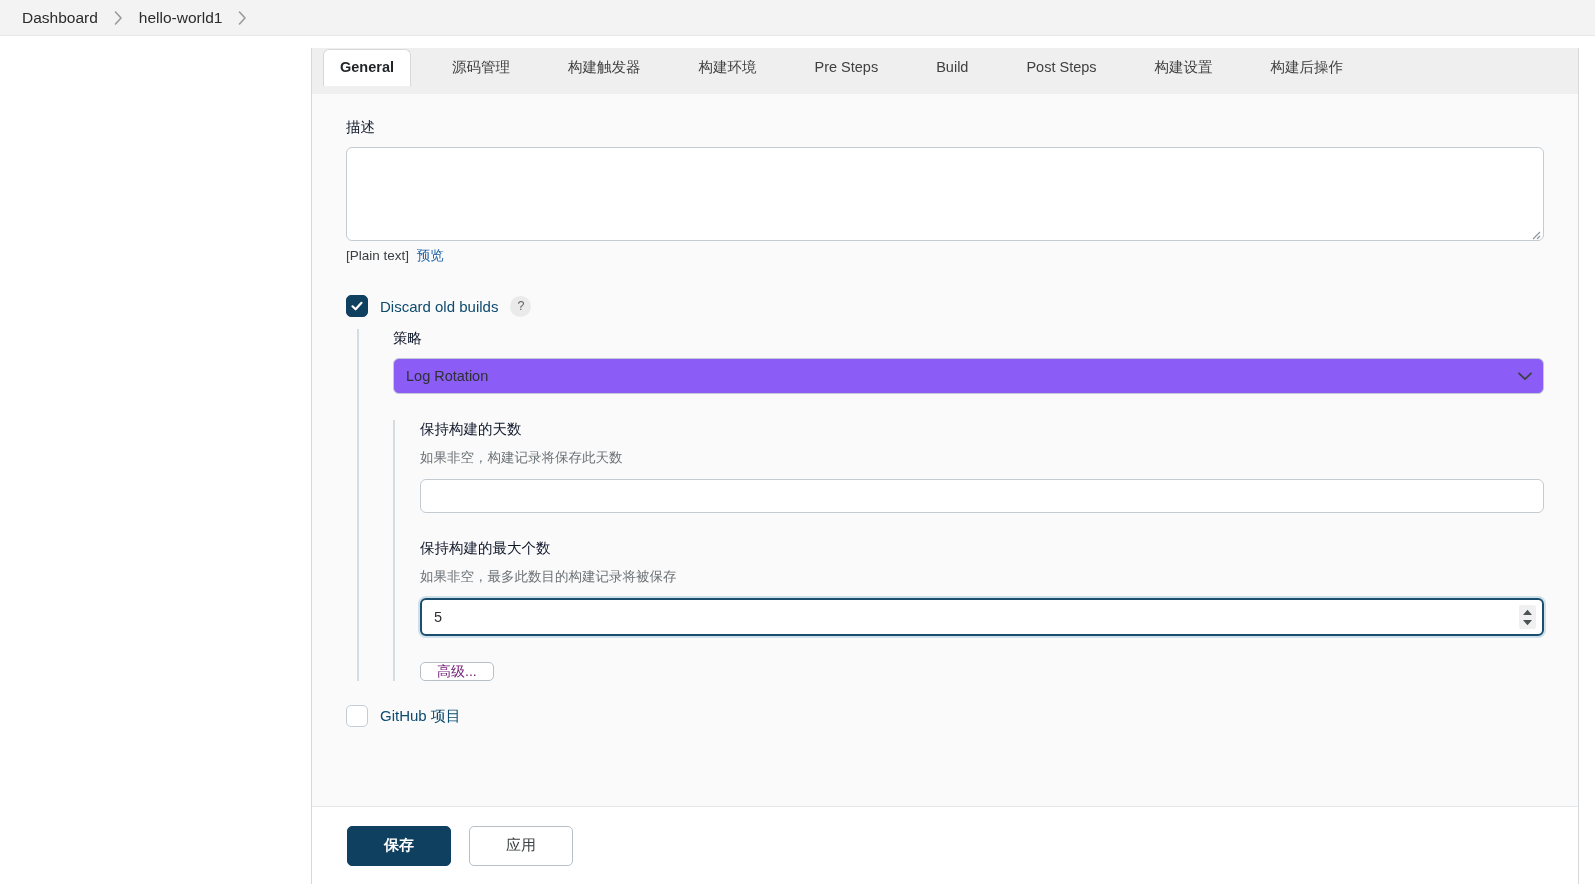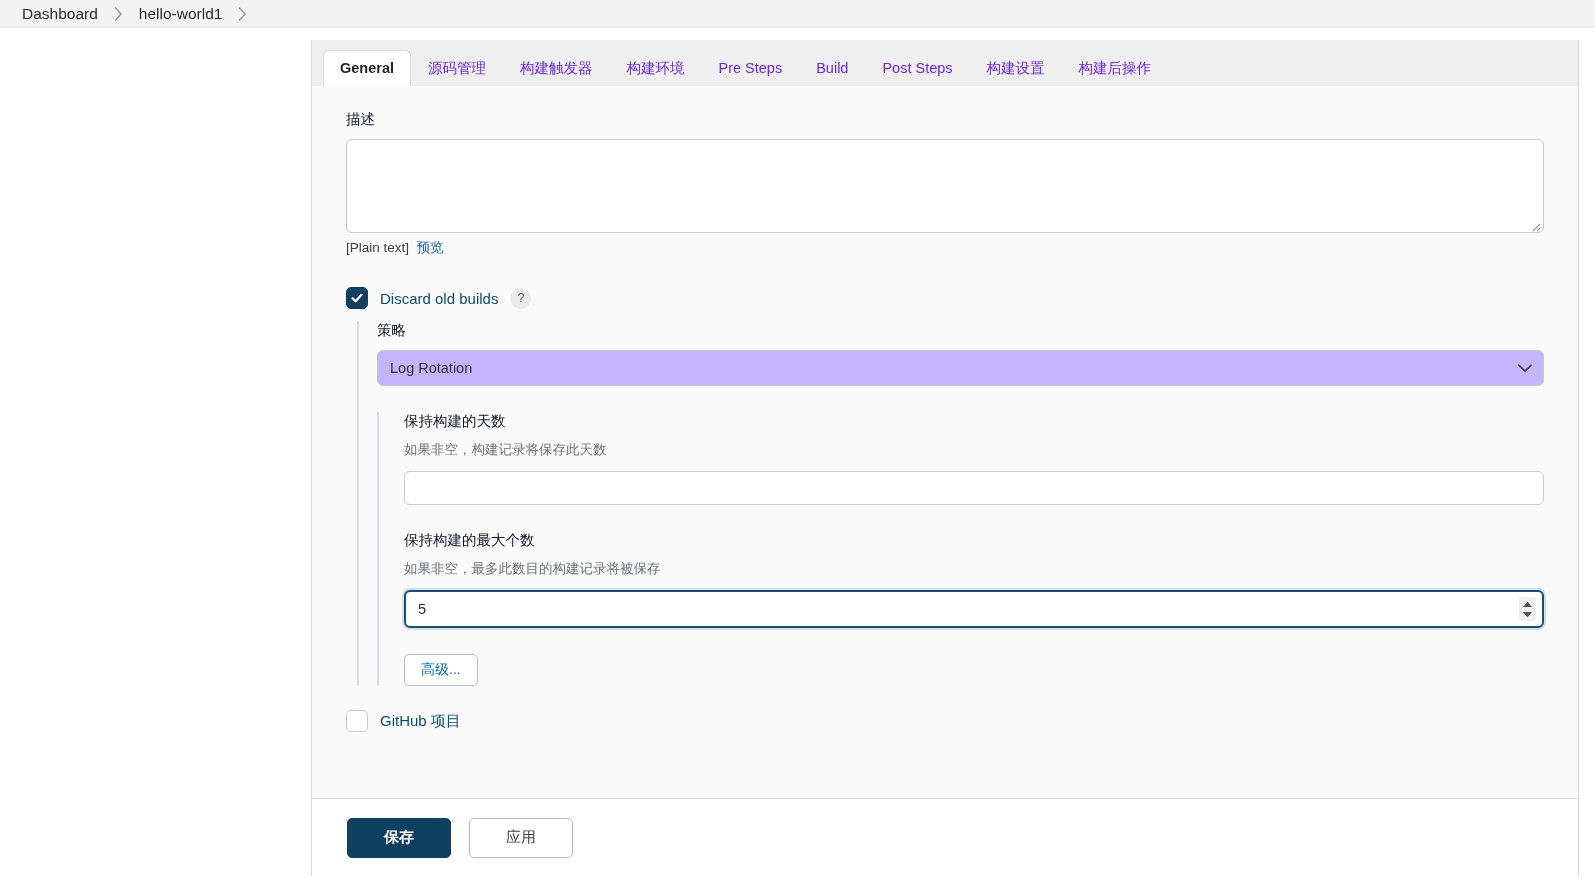--- a/index.html
+++ b/index.html
@@ -6,21 +6,21 @@
   html, body {
     margin: 0; padding: 0;
     width: 1595px; height: 892px;
     background: #ffffff;
     font-family: "Liberation Sans", "DejaVu Sans", sans-serif;
     overflow: hidden;
   }
 
   
   #breadcrumb-bar {
-    height: 28px;
+    height: 36px;
     background: #f3f3f3;
     border-bottom: 1px solid #e8e8e8;
     display: flex;
     align-items: center;
     padding-left: 18px;
     gap: 2px;
   }
   .crumb {
     font-size: 15.5px;
     color: #2b2b2b;
@@ -56,28 +56,29 @@
     border-right: 1px solid #d6d9dc;
     display: flex;
     flex-direction: column;
   }
 
   
   #tab-strip {
     height: 46px;
     background: #efefef;
     display: flex;
-    align-items: flex-end;
+    align-items: flex-start;
     padding-left: 11px;
     position: relative;
     flex: none;
+    gap: 24px;
   }
   .tab {
     font-size: 14.5px;
-    color: #6d28d9;
+    color: #404040;
     padding: 9px 16px 10px 16px;
     line-height: 1.2;
     white-space: nowrap;
     cursor: pointer;
     border: 1px solid transparent;
     border-bottom: none;
     position: relative;
     top: 1px;
   }
   .tab.active {
@@ -182,37 +183,37 @@
     align-items: center;
     justify-content: center;
     cursor: pointer;
     flex: none;
   }
 
   
   #discard-section {
     border-left: 2px solid #d6dde1;
     margin-left: 11px;
-    padding-left: 18px;
+    padding-left: 34px;
     margin-top: 12px;
   }
   #retention-section {
     border-left: 2px solid #d6dde1;
     padding-left: 25px;
     margin-top: 26px;
   }
 
   
   .select-wrap { position: relative; width: 100%; }
   #strategy-select {
     width: 100%;
     height: 36px;
     border: 1px solid #c3ccd2;
     border-radius: 6px;
-    background: #c4b5fd;
+    background: #8b5cf6;
     font-family: "Liberation Sans", sans-serif;
     font-size: 14.5px;
     color: #2d3134;
     padding: 0 34px 0 12px;
     appearance: none;
     -webkit-appearance: none;
     outline: none;
     cursor: pointer;
   }
   .select-chevron {
@@ -268,29 +269,29 @@
     justify-content: center;
     gap: 3px;
     cursor: pointer;
     border-radius: 2px;
   }
   .spinner svg { display: block; }
 
   
   #advanced-button {
     margin-top: 26px;
-    height: 32px;
+    height: 19px;
     min-width: 70px;
     padding: 0 16px;
     background: #ffffff;
     border: 1px solid #b7c0c7;
     border-radius: 5px;
     font-family: "Liberation Sans", sans-serif;
     font-size: 14px;
-    color: #0369a1;
+    color: #701a75;
     cursor: pointer;
   }
 
   
   #form-footer {
     flex: none;
     height: 78px;
     background: #ffffff;
     border-top: 1px solid #e3e6e8;
     display: flex;

